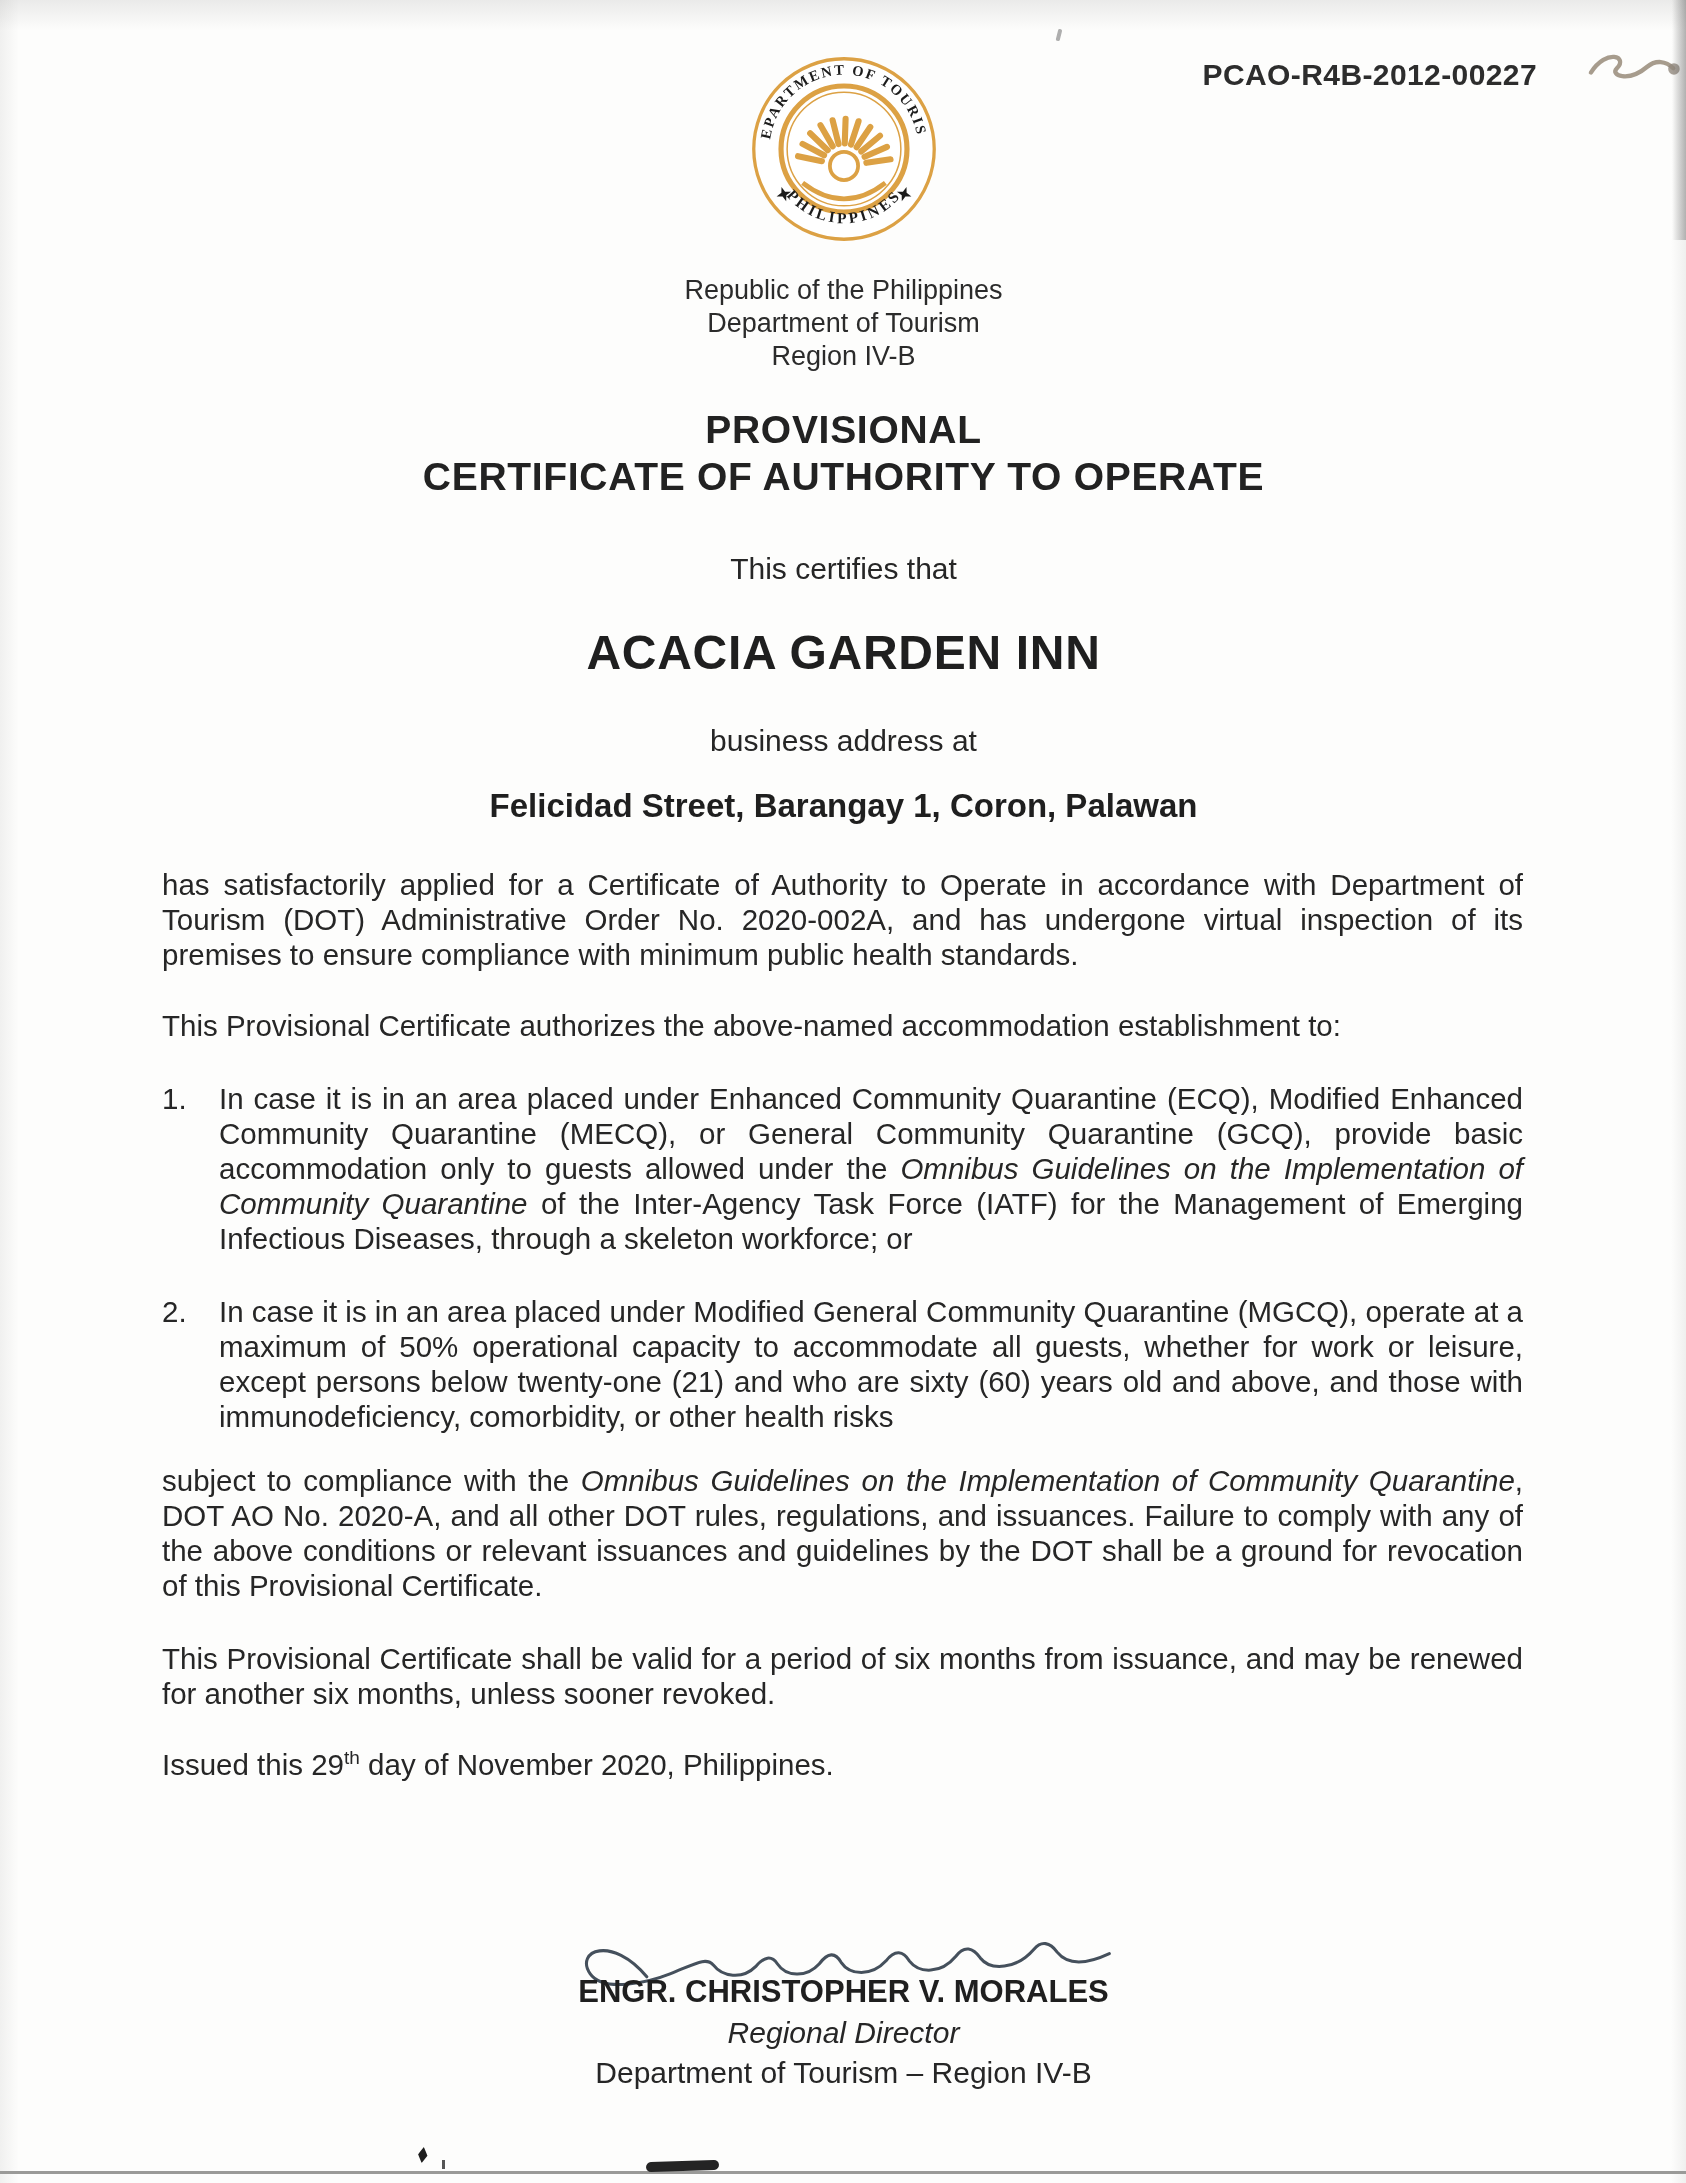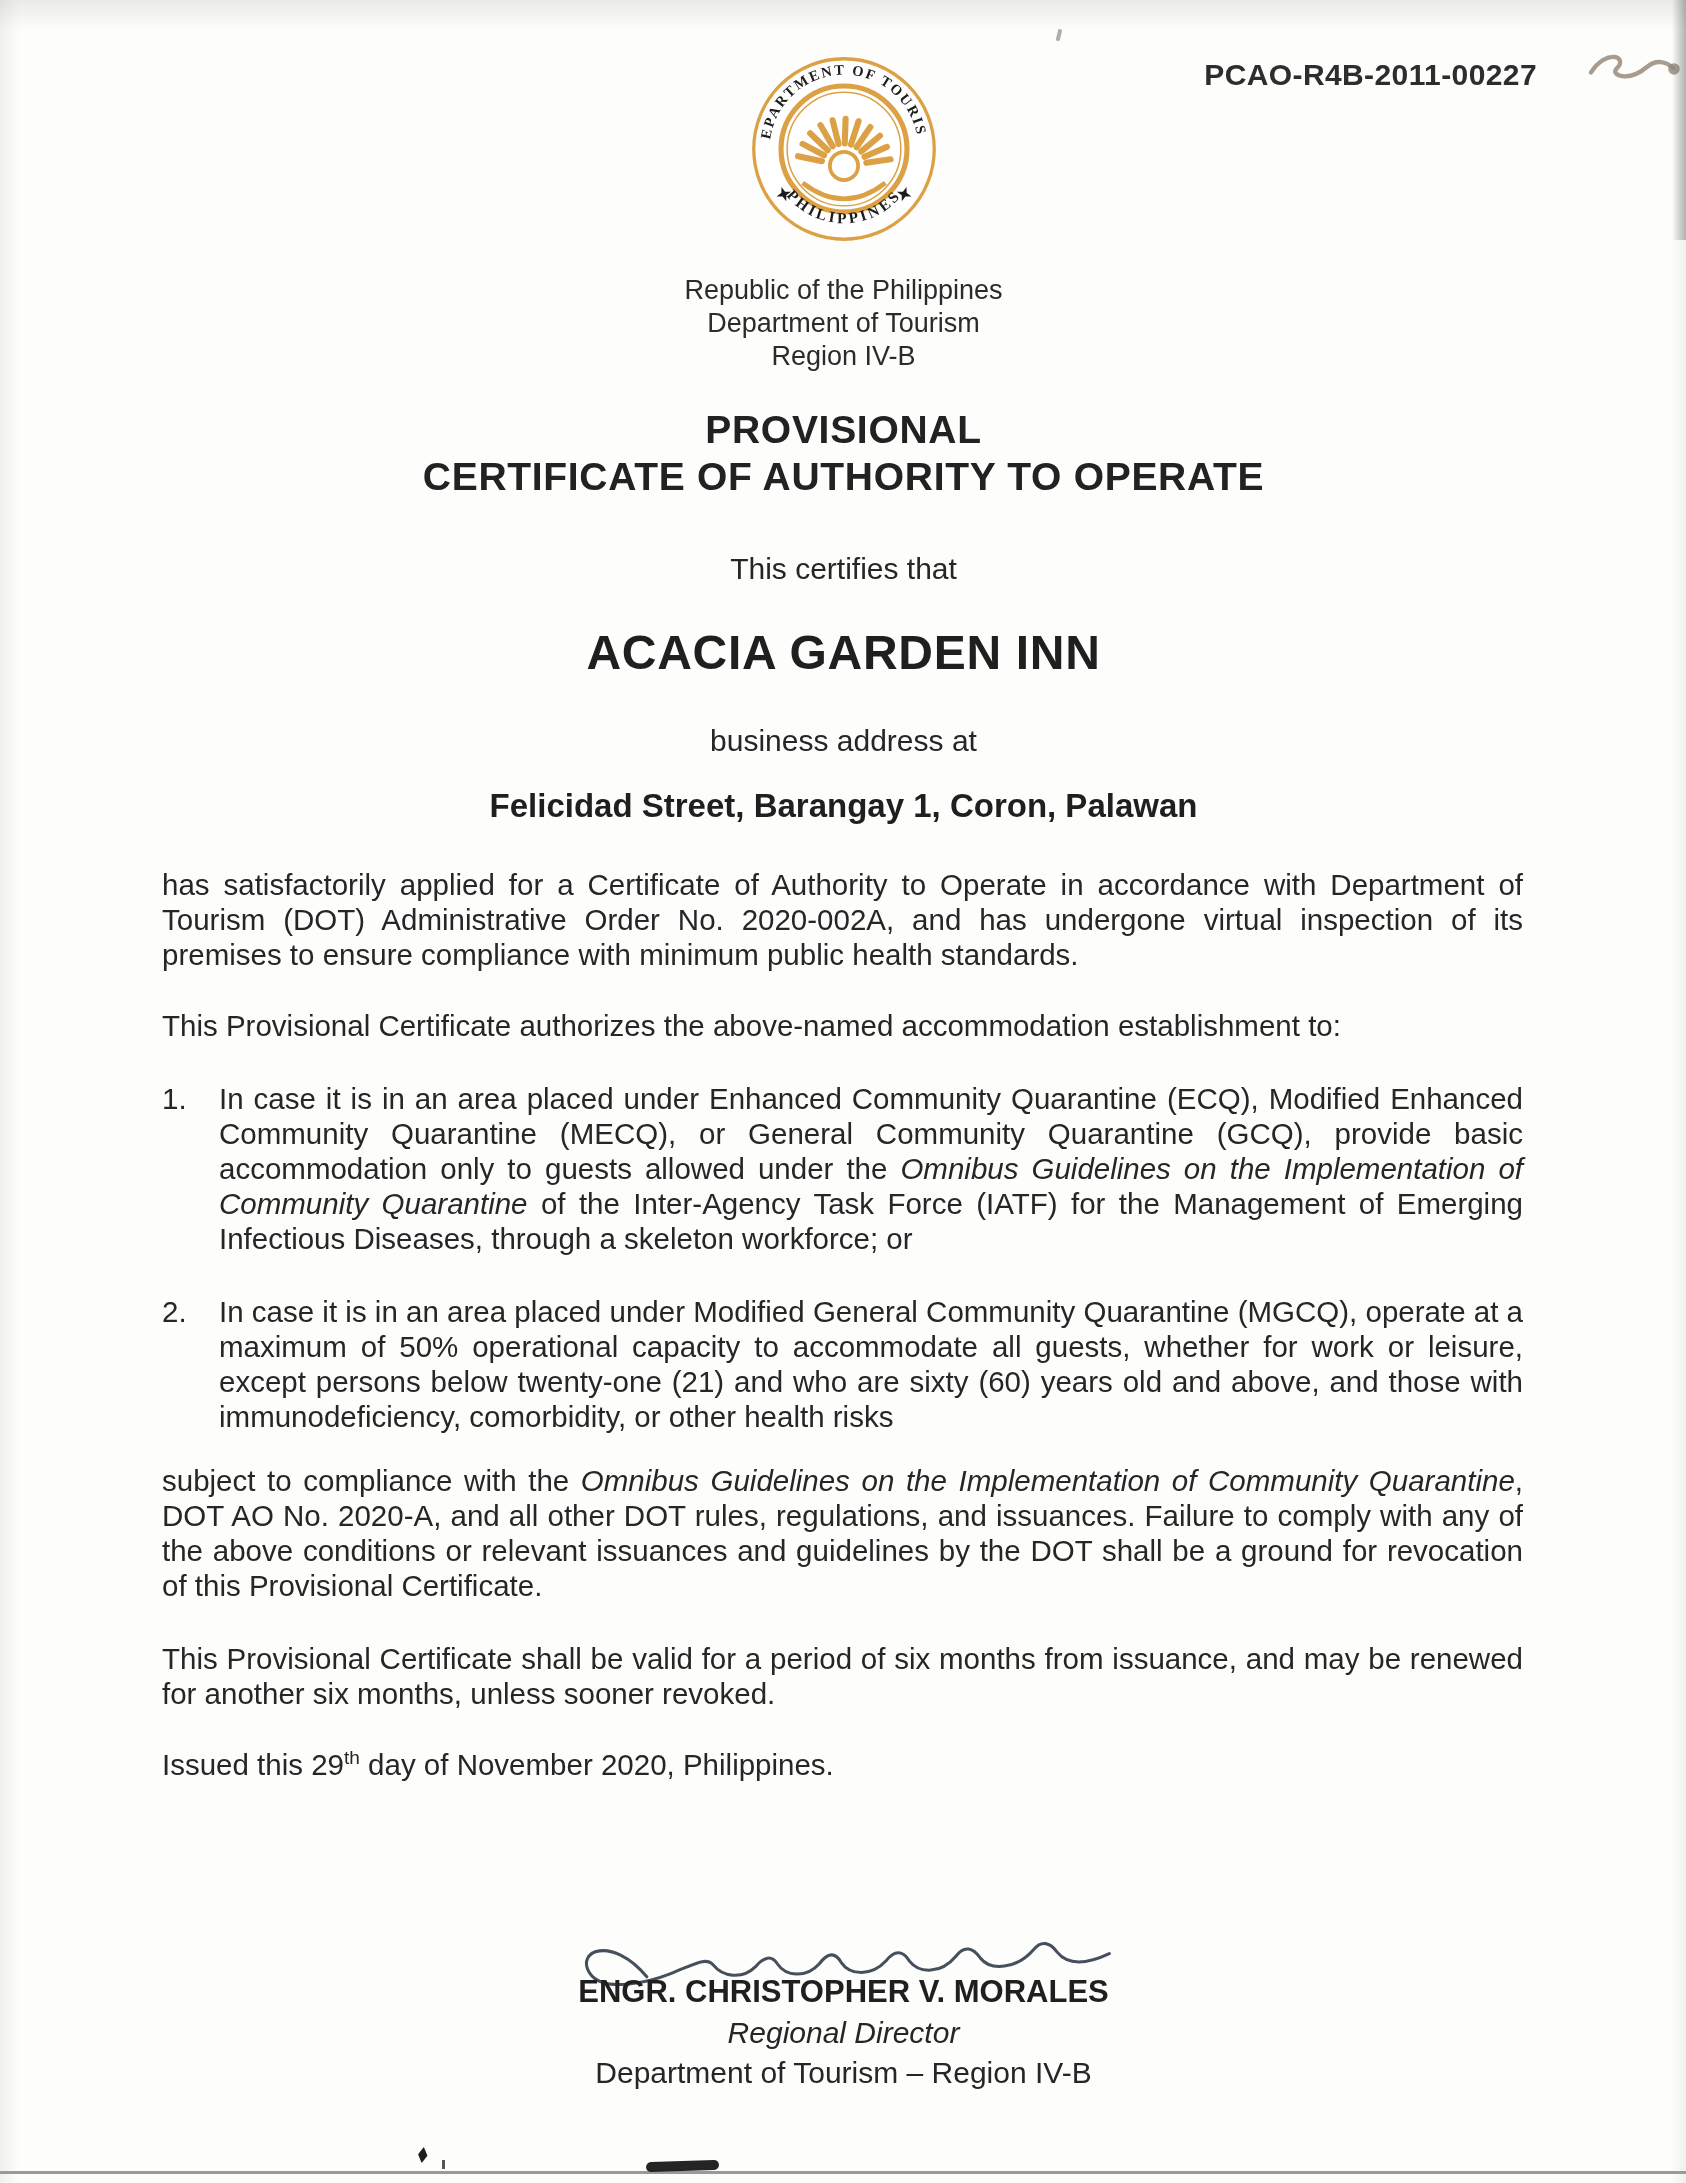--- a/index.html
+++ b/index.html
@@ -66,21 +66,21 @@
     background:#242424; border-radius:5.1px; transform:rotate(-2deg); }
   .art-speck { position:absolute; left:442px; top:2160px; width:2.9px; height:8.7px; background:#555; }
   .edge-streak { position:absolute; right:0; top:0; width:14.6px; height:240px;
     background:linear-gradient(270deg, rgba(90,90,90,.45), rgba(0,0,0,0)); }
 </style>
 </head>
 <body>
 
 <div class="page">
 
-  <div class="ref-number">PCAO-R4B-2011-00227</div>
+  <div class="ref-number">PCAO-R4B-2012-00227</div>
 
   <svg class="pen-swirl" width="95" height="65" viewBox="0 0 130 90">
     <path d="M6,52 C28,18 58,30 42,46 C32,56 58,66 84,44 C96,34 110,36 120,46" fill="none" stroke="#8b7c69" stroke-width="6" stroke-linecap="round"></path>
     <circle cx="121" cy="47" r="8" fill="#6e6254" opacity=".8"></circle>
   </svg>
   <div class="tick-mark"></div>
   <div class="edge-streak"></div>
 
   <div class="logo-wrap">
     <svg width="188" height="188" viewBox="0 0 200 200">

